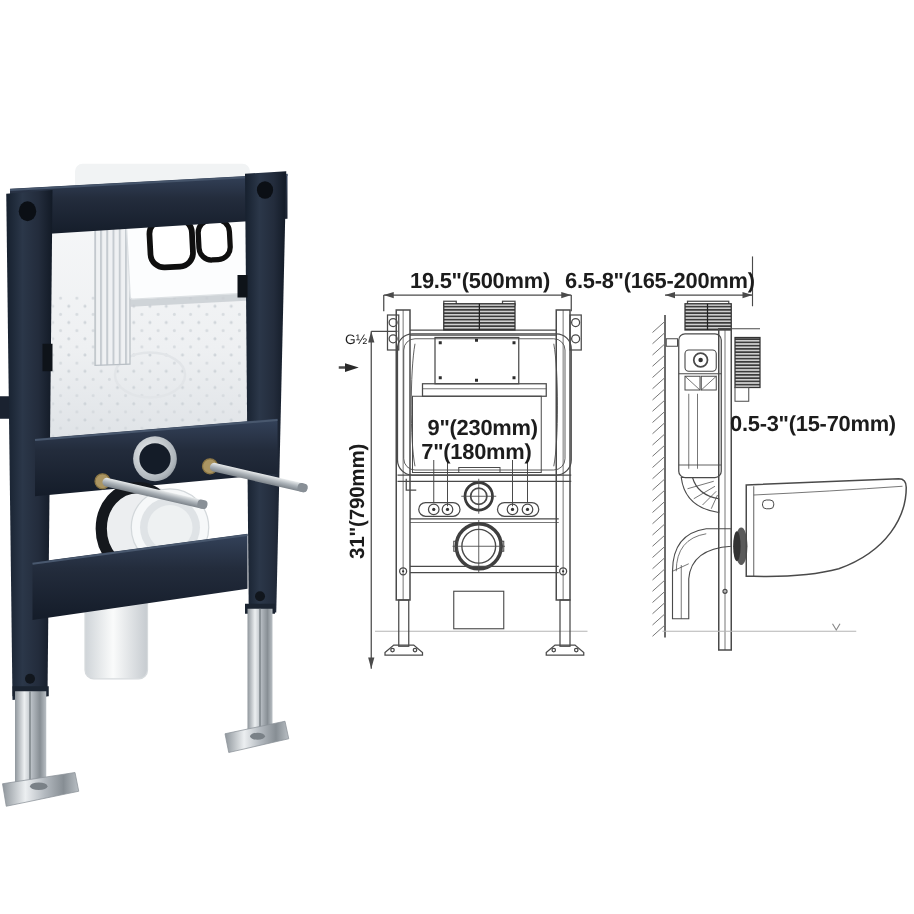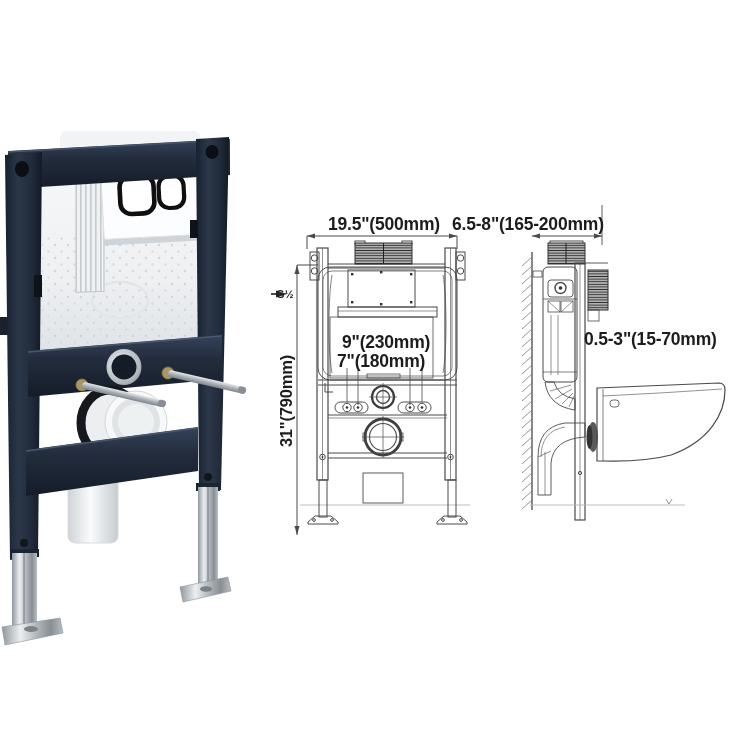--- a/index.html
+++ b/index.html
@@ -417,15 +417,15 @@
       <polyline points="161,294 164,299 167,294" stroke="#888" stroke-width="0.9"></polyline>
     </g>
   </svg>
 
   <div class="dim" style="left:328px;top:215px">19.5"(500mm)</div>
   <div class="dim" style="left:452px;top:215px">6.5-8"(165-200mm)</div>
   <div class="dim" style="left:342px;top:333px">9"(230mm)</div>
   <div class="dim" style="left:337px;top:352px">7"(180mm)</div>
   <div class="dim rot" style="left:231px;top:392px;font-size:16.5px">31"(790mm)</div>
   <div class="dim" style="left:584px;top:330px">0.5-3"(15-70mm)</div>
-  <div class="dim small" style="left:276px;top:288px;font-weight:700">G½</div>
+  <div class="dim small" style="left:276px;top:266px;font-weight:400">G½</div>
 
 </div>
 
 </body></html>

